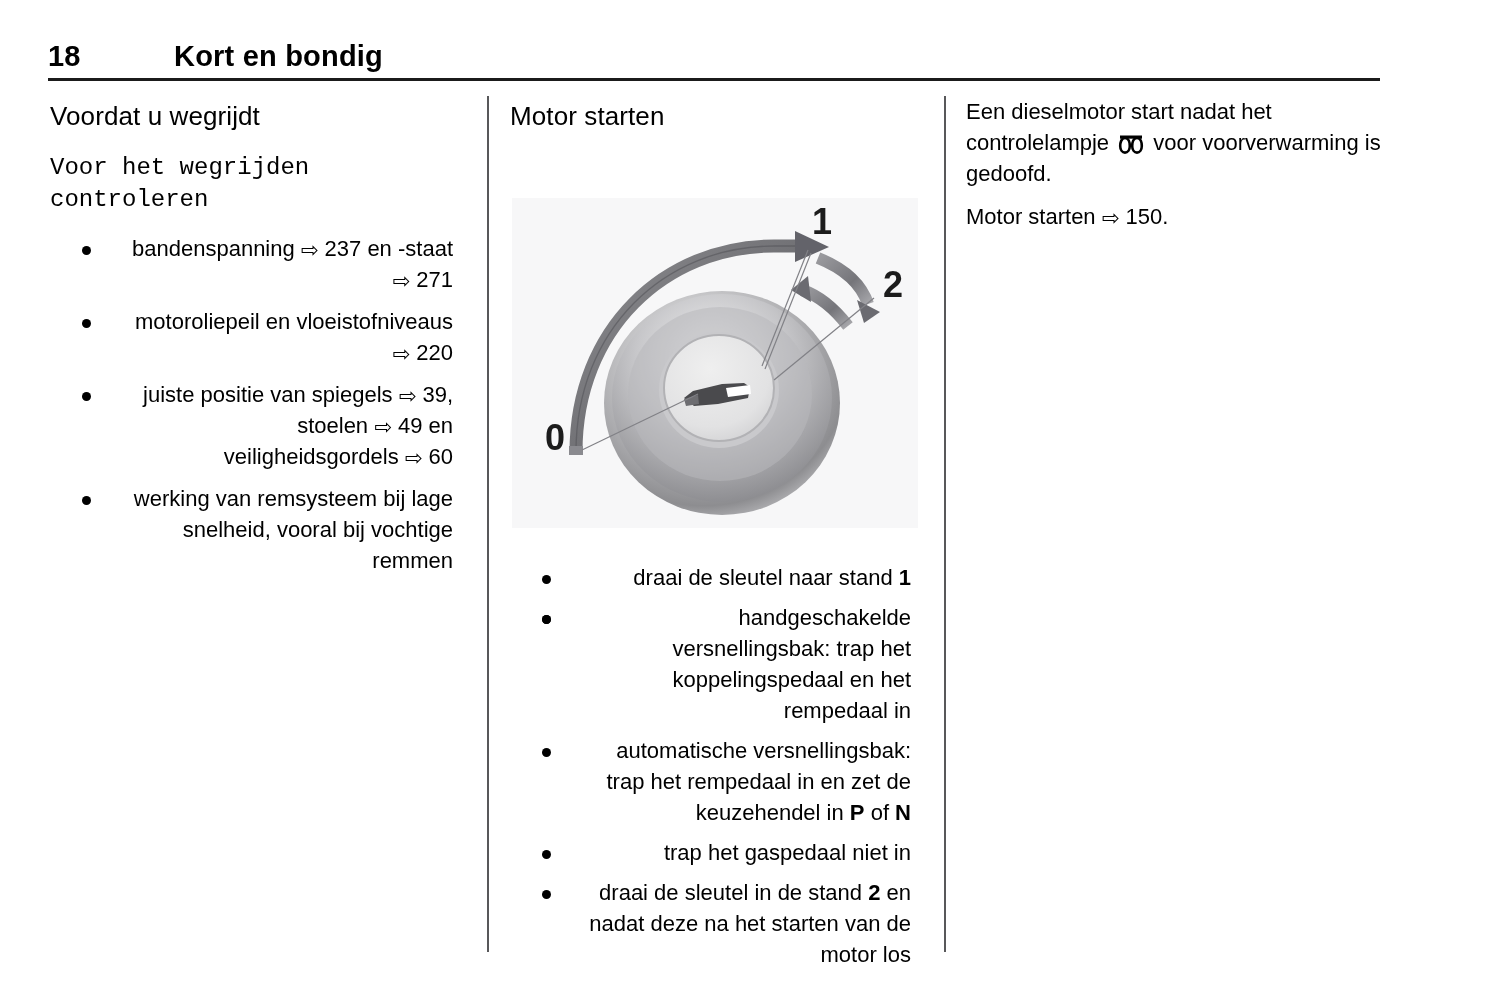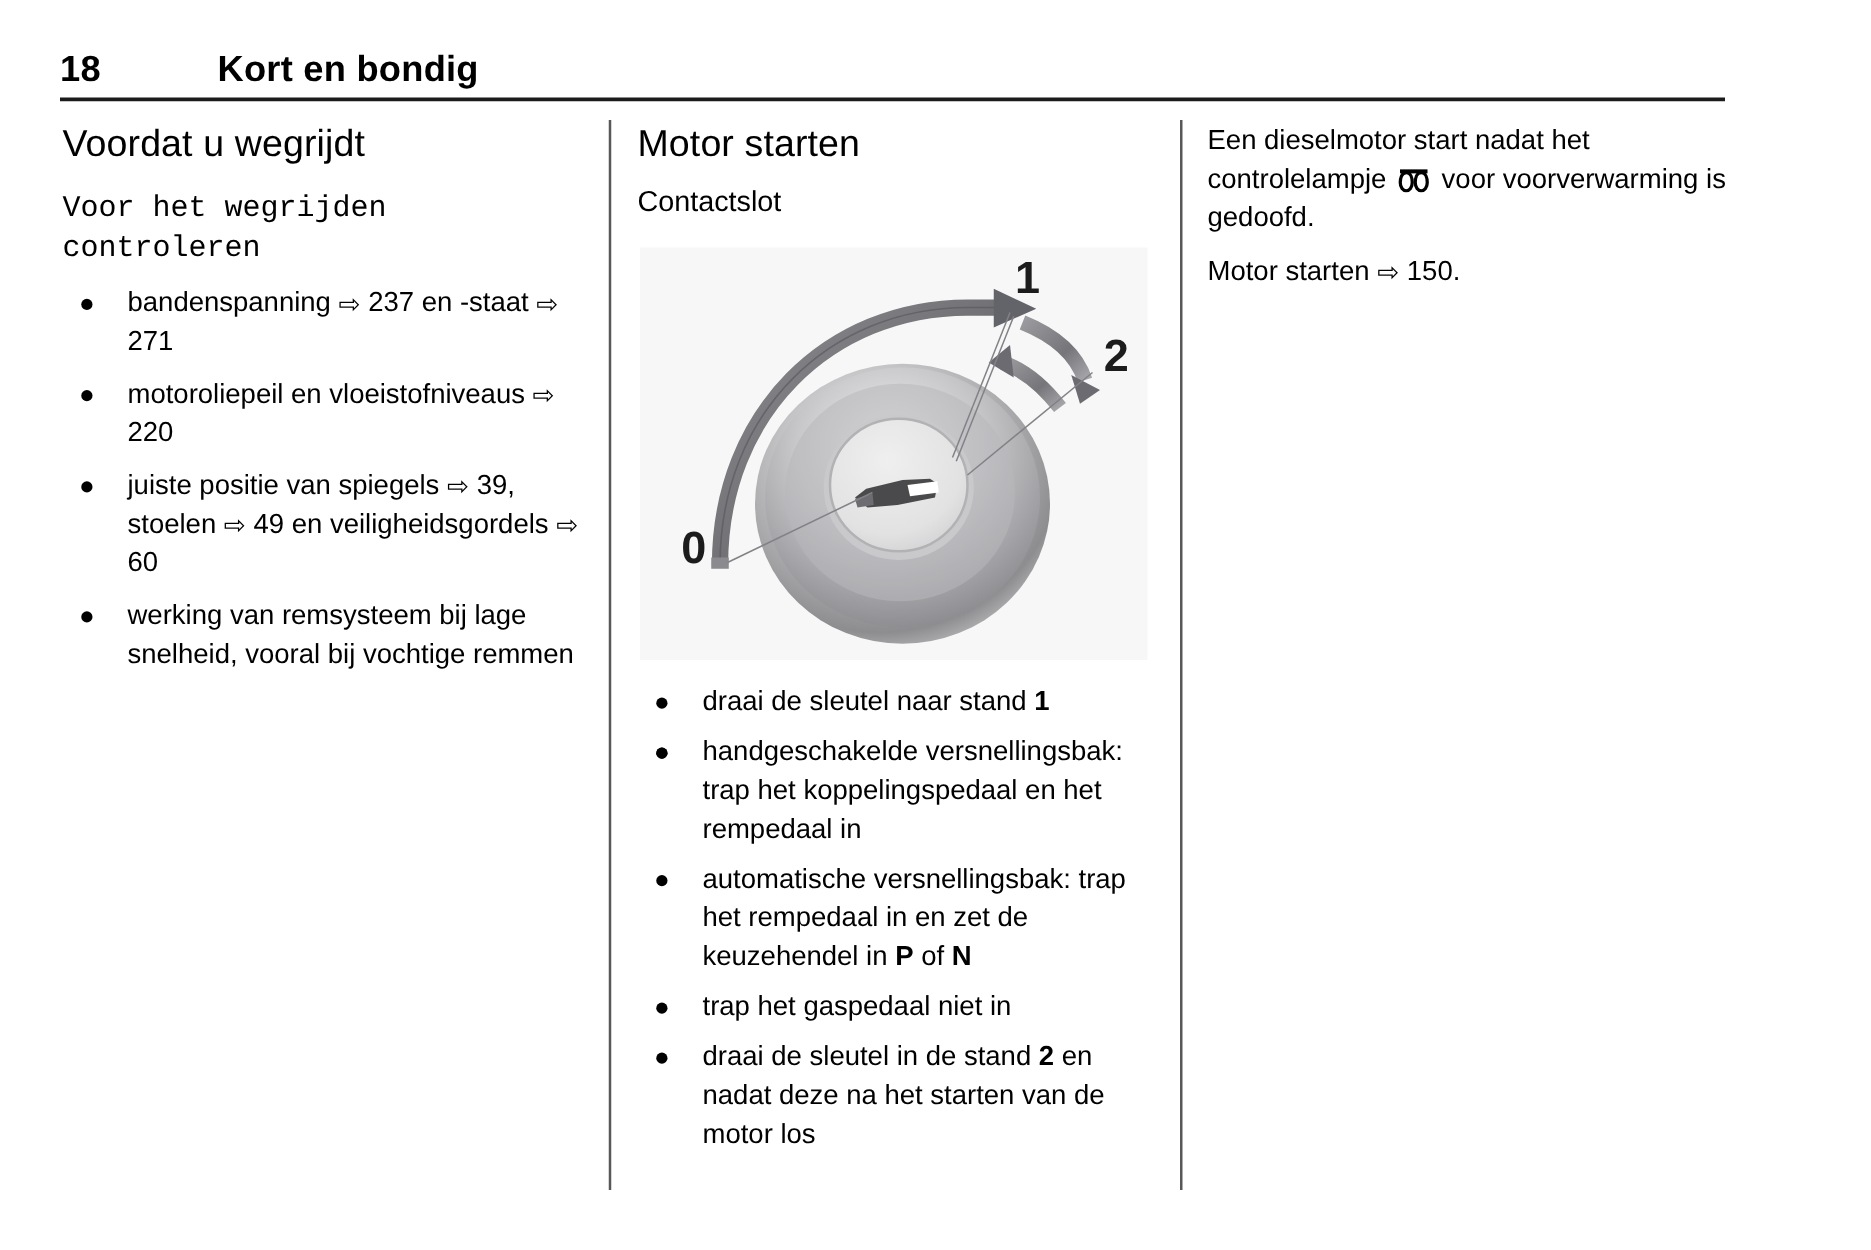--- a/index.html
+++ b/index.html
@@ -64,21 +64,21 @@
   .column {
     position: absolute;
     top: 96px;
   }
   #column-1 { left: 50px;  width: 420px; }
   #column-2 { left: 510px; width: 418px; }
   #column-3 { left: 966px; width: 415px; }
 
   
   .h1 {
-    font-size: 30px;
+    font-size: 26px;
     font-weight: normal;
     margin: 0 0 6px 0;
     line-height: 40px;
     letter-spacing: 0.1px;
   }
   .h2 {
     font-size: 24px;
     font-weight: normal;
     margin: 16px 0 10px 0;
     line-height: 32px;
@@ -94,22 +94,23 @@
   
   .para {
     font-size: 22px;
     line-height: 31px;
     margin: 0 0 12px 0;
   }
 
   
   ul.bullets {
     list-style: none;
-    margin: 0;
+    margin: 17px;
     padding: 0;
+    text-align: right;
   }
   ul.bullets > li {
     position: relative;
     padding-left: 52px;
     margin-bottom: 11px;
     font-size: 22px;
     line-height: 31px;
   }
   ul.bullets > li .bullet-dot {
     position: absolute;
@@ -173,21 +174,20 @@
   <ul class="bullets" id="col1-bullets">
       <li><span class="bullet-dot"></span><span>bandenspanning </span><span class="refarrow">⇨</span><span> 237 en -staat </span><span class="refarrow">⇨</span><span> 271</span></li>
       <li><span class="bullet-dot"></span><span>motoroliepeil en vloeistofniveaus </span><span class="refarrow">⇨</span><span> 220</span></li>
       <li><span class="bullet-dot"></span><span>juiste positie van spiegels </span><span class="refarrow">⇨</span><span> 39, stoelen </span><span class="refarrow">⇨</span><span> 49 en veiligheidsgordels </span><span class="refarrow">⇨</span><span> 60</span></li>
       <li><span class="bullet-dot"></span><span>werking van remsysteem bij lage snelheid, vooral bij vochtige remmen</span></li>
     </ul>
 </div>
 
 <div class="column" id="column-2">
   <h1 class="h1">Motor starten</h1>
-  <h2 class="h2-tight">Contactslot</h2>
 </div>
 
 <div id="ignition-figure">
   <svg width="406" height="330" viewBox="0 0 406 330" xmlns="http://www.w3.org/2000/svg">
     <defs>
       <radialGradient id="outerDisc" cx="42%" cy="34%" r="72%">
         <stop offset="0%" stop-color="#e8e8ea"></stop>
         <stop offset="38%" stop-color="#cfcfd1"></stop>
         <stop offset="66%" stop-color="#a9a9ac"></stop>
         <stop offset="86%" stop-color="#8d8d90"></stop>

